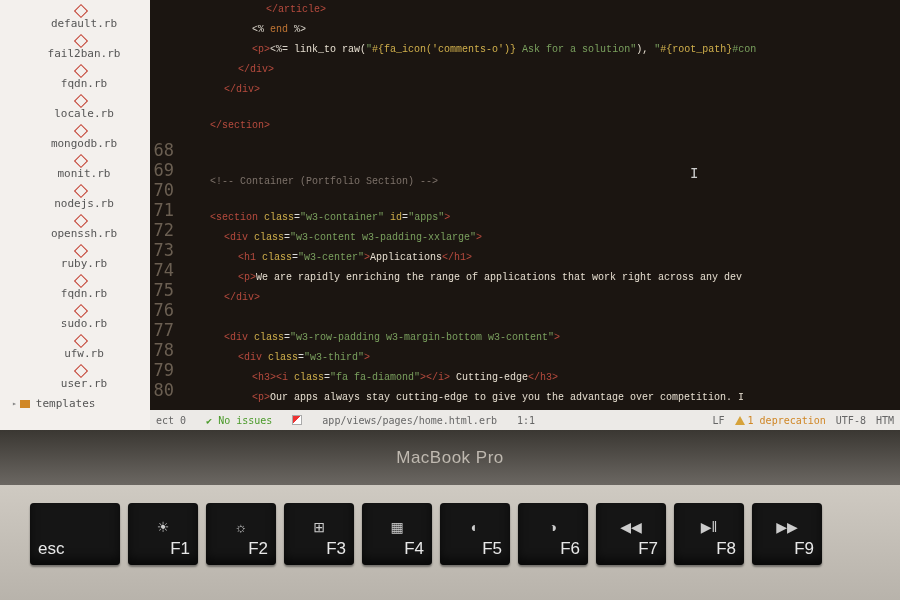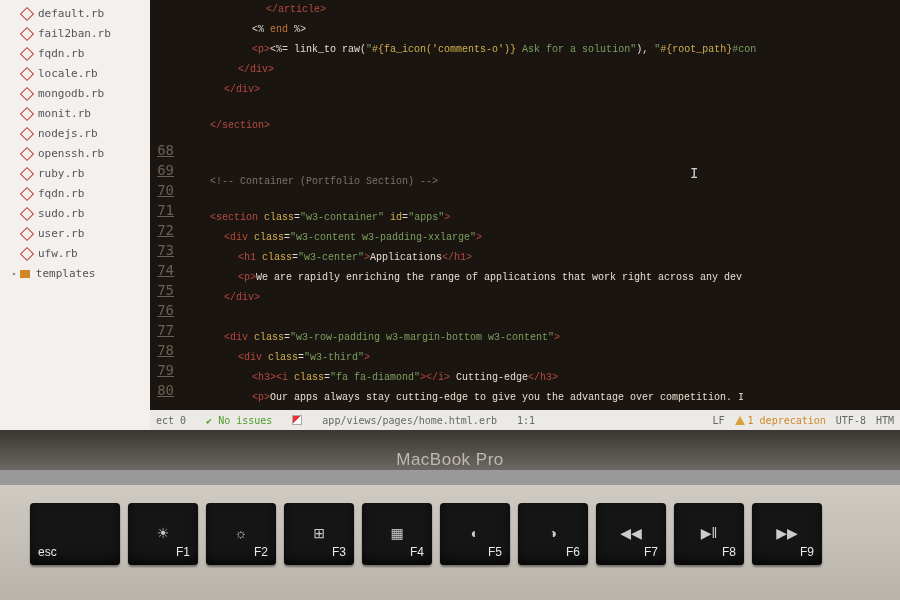--- a/index.html
+++ b/index.html
@@ -24,20 +24,21 @@
     font-size: 11px;
     color: #555;
     overflow: hidden;
   }
   .file-item {
     display: flex; align-items: center;
     padding: 2px 4px 2px 22px;
     line-height: 16px;
     white-space: nowrap;
     cursor: pointer;
+    flex-direction: column;
   }
   .ruby-icon {
     width: 10px; height: 10px;
     border: 1px solid #c0392b;
     transform: rotate(45deg);
     margin-right: 6px;
     flex-shrink: 0;
   }
   .folder-item {
     display: flex; align-items: center;
@@ -56,24 +57,23 @@
   .editor {
     flex: 1;
     background: #1b1511;
     position: relative;
     overflow: hidden;
   }
   .gutter {
     position: absolute; left: 0; top: 0; bottom: 20px;
     width: 30px;
     color: #6b5f52;
-    font-size: 14px;
+    font-size: 17px;
     text-align: right;
     padding-right: 6px;
-    text-decoration: underline;
   }
   .gutter div { height: 20px; line-height: 20px; }
   .code {
     position: absolute; left: 32px; top: 0; right: 0; bottom: 20px;
     font-size: 10px;
     color: #ddd;
     white-space: pre;
     font-family: Liberation Mono, monospace;
   }
   .code .line { height: 20px; line-height: 20px; }
@@ -120,23 +120,23 @@
     border-bottom: 9px solid #d6a23a;
     vertical-align: -1px;
     margin-right: 3px;
   }
   .sq { display:inline-block; width:10px; height:10px;
         background: linear-gradient(135deg,#e33 50%,#fff 50%);
         border:1px solid #aaa; vertical-align:-2px; }
 
   
   .bezel {
-    position: absolute; left: 0; right: 0; top: 430px; height: 40px;
+    position: absolute; left: 0; right: 0; top: 430px; height: 55px;
     background: linear-gradient(#3a3732, #6b6762);
-    display: flex; align-items: flex-end; justify-content: center;
+    display: flex; align-items: center; justify-content: center;
   }
   .brand {
     font-family: "Helvetica Neue", Arial, sans-serif;
     font-size: 17px;
     color: #bfb9b0;
     letter-spacing: 0.5px;
   }
   .deck {
     position: absolute; left: 0; right: 0; top: 485px; bottom: 0;
     background: linear-gradient(#cfcac2, #b8b3ab);
@@ -153,21 +153,21 @@
     color: #ddd;
     font-family: "Helvetica Neue", Arial, sans-serif;
     font-size: 12px;
     display: flex; flex-direction: column;
     justify-content: flex-end;
     padding: 6px 8px;
     box-shadow: inset 0 -6px 10px rgba(0,0,0,0.6), 0 2px 2px rgba(0,0,0,0.4);
   }
   .key.esc { width: 90px; justify-content: flex-end; align-items: flex-start; }
   .key .sym { font-size: 14px; text-align: center; margin-bottom: 4px; color:#ccc;}
-  .key .lab { font-size: 12px; text-align: right; color:#e8e8e8;}
+  .key .lab { font-size: 17px; text-align: right; color:#e8e8e8;}
 </style>
 </head>
 <body>
 
 <div class="screen">
 
   <div class="sidebar">
     <div id="file-list">
         <div class="file-item">
           <span class="ruby-icon"></span>
@@ -208,25 +208,25 @@
         <div class="file-item">
           <span class="ruby-icon"></span>
           <span>fqdn.rb</span>
         </div>
         <div class="file-item">
           <span class="ruby-icon"></span>
           <span>sudo.rb</span>
         </div>
         <div class="file-item">
           <span class="ruby-icon"></span>
+          <span>ufw.rb</span>
+        </div>
+        <div class="file-item">
+          <span class="ruby-icon"></span>
           <span>user.rb</span>
-        </div>
-        <div class="file-item">
-          <span class="ruby-icon"></span>
-          <span>ufw.rb</span>
         </div>
       </div>
     <div class="folder-item">
       <span class="chev">▸</span>
       <span class="folder-icon"></span>
       <span>templates</span>
     </div>
   </div>
 
   <div class="editor">

